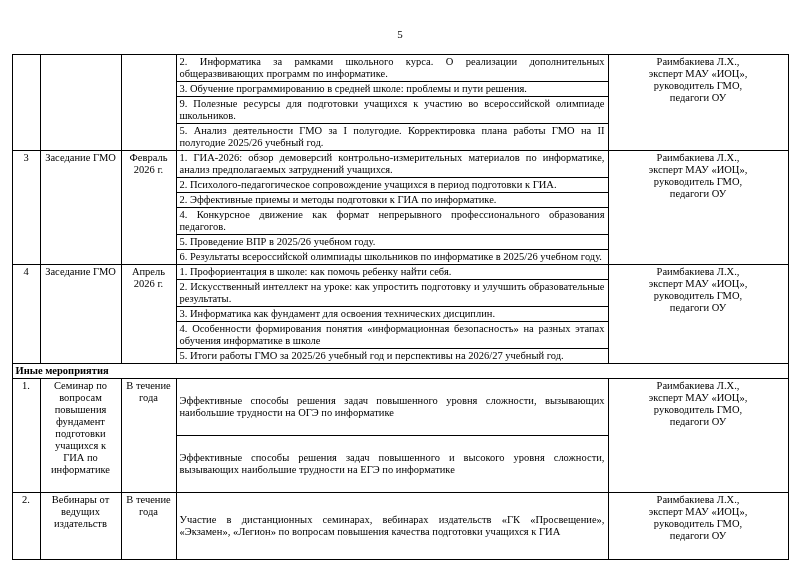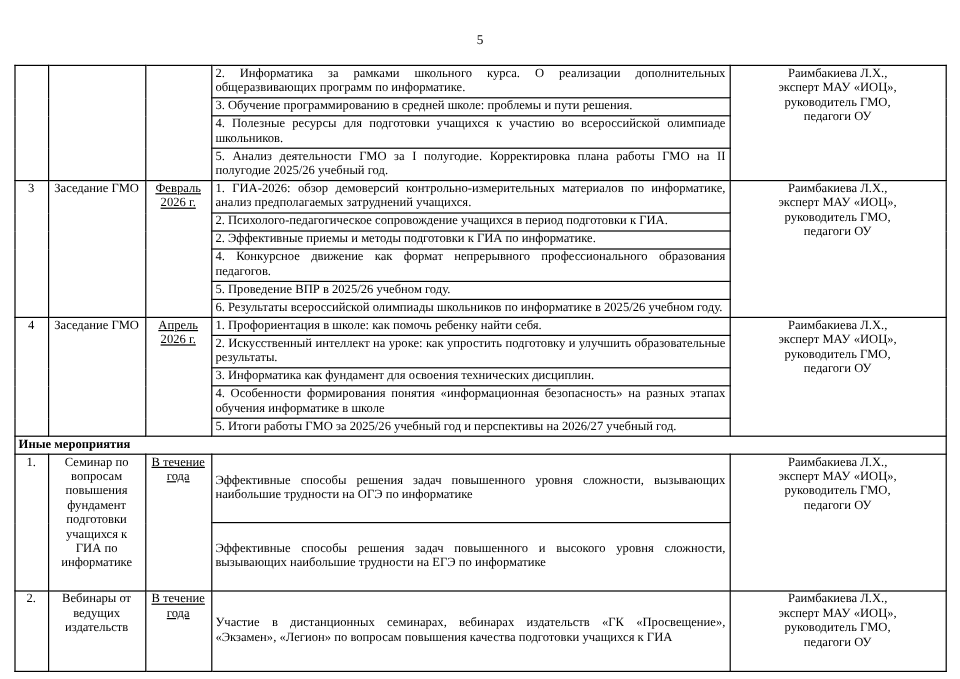--- a/index.html
+++ b/index.html
@@ -15,21 +15,21 @@
     border-collapse:collapse;table-layout:fixed;width:776px;margin:14px auto 0;
   }
   table.doc td{
     border:1px solid #000;
     font-size:10.5px;line-height:12px;
     vertical-align:top;padding:1px 3px;
     word-wrap:break-word;overflow:hidden;
   }
   td.num{text-align:center;padding:1px 1px;}
   td.name{text-align:center;padding:1px 2px;margin-top:36px;}
-  td.date{text-align:center;padding:1px 1px;text-decoration:underline;}
+  td.date{text-align:center;padding:1px 1px;}
   td.mid{vertical-align:middle;}
   td.topic{text-align:justify;padding:1px 4px 1px 3px;}
   td.topic.h54{height:54px;vertical-align:middle;}
   td.topic.h64{height:64px;vertical-align:middle;margin-left:24px;}
   td.resp{text-align:center;white-space:pre-line;vertical-align:middle;padding:1px 6px;}
   td.resp.top{vertical-align:top;}
   td.section{font-weight:bold;text-align:left;padding:1px 3px;margin-left:28px;}
 </style>
 </head>
 <body>
@@ -54,21 +54,21 @@
         <td class="topic">2. Информатика за рамками школьного курса. О реализации дополнительных общеразвивающих программ по информатике.</td>
         <td class="resp top" rowspan="4">Раимбакиева Л.Х.,
 эксперт МАУ «ИОЦ»,
 руководитель ГМО,
 педагоги ОУ</td>
       </tr>
       <tr>
         <td class="topic">3. Обучение программированию в средней школе: проблемы и пути решения.</td>
       </tr>
       <tr>
-        <td class="topic">4. Полезные ресурсы для подготовки учащихся к участию во всероссийской олимпиаде школьников.</td>
+        <td class="topic">9. Полезные ресурсы для подготовки учащихся к участию во всероссийской олимпиаде школьников.</td>
       </tr>
       <tr>
         <td class="topic">5. Анализ деятельности ГМО за I полугодие. Корректировка плана работы ГМО на II полугодие 2025/26 учебный год.</td>
       </tr>
 
       <tr>
         <td class="num" rowspan="6">3</td>
         <td class="name" rowspan="6">Заседание ГМО</td>
         <td class="date" rowspan="6">Февраль 2026 г.</td>
         <td class="topic">1. ГИА-2026: обзор демоверсий контрольно-измерительных материалов по информатике, анализ предполагаемых затруднений учащихся.</td>

